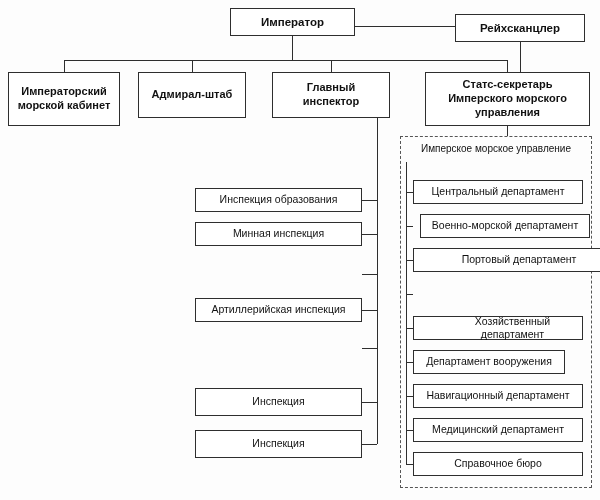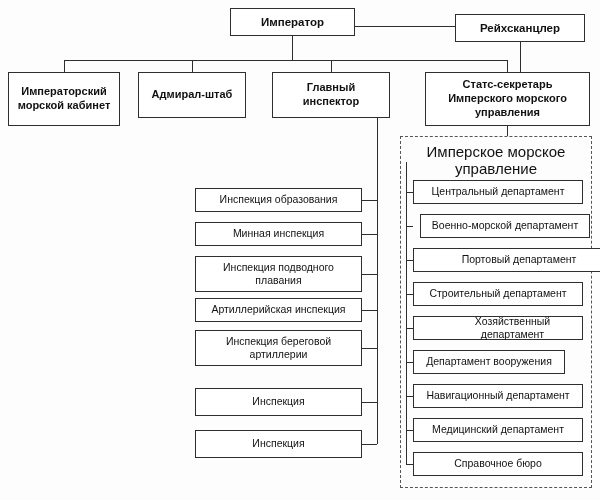--- a/index.html
+++ b/index.html
@@ -16,21 +16,21 @@
   .lvl2{font-size:11px;font-weight:bold;}
   .small{font-size:10.5px;font-weight:normal;}
   .hl,.vl{position:absolute;background:#2e2e2e;}
   .hl{height:1px;}
   .vl{width:1px;}
   .frame{
     position:absolute;border:1px dashed #555;background:transparent;
     box-sizing:border-box;
   }
   .frame-title{
-    position:absolute;text-align:center;font-size:15px;color:#111;
+    position:absolute;text-align:center;font-size:10px;color:#111;
   }
 </style>
 </head>
 <body>
 
 <div class="canvas">
 
   <div class="vl" style="left:292px;top:36px;height:24px;"></div>
   <div class="hl" style="left:64px;top:60px;width:443px;"></div>
   <div class="vl" style="left:64px;top:60px;height:12px;"></div>
@@ -65,32 +65,29 @@
   <div class="box lvl1" style="left:455px;top:14px;width:130px;height:28px;">Рейхсканцлер</div>
   <div class="box lvl1" style="left:230px;top:8px;width:125px;height:28px;">Император</div>
 
   <div class="box lvl2" style="left:8px;top:72px;width:112px;height:54px;">Императорский морской кабинет</div>
   <div class="box lvl2" style="left:138px;top:72px;width:108px;height:46px;">Адмирал-штаб</div>
   <div class="box lvl2" style="left:272px;top:72px;width:118px;height:46px;">Главный инспектор</div>
   <div class="box lvl2" style="left:425px;top:72px;width:165px;height:54px;">Статс-секретарь Имперского морского управления</div>
 
   <div class="box small" style="left:195px;top:188px;width:167px;height:24px;">Инспекция образования</div>
   <div class="box small" style="left:195px;top:222px;width:167px;height:24px;">Минная инспекция</div>
-  <div class="box small" style="left:195px;top:256px;width:167px;height:36px;">Инспекция подводного плавания</div>
   <div class="box small" style="left:195px;top:298px;width:167px;height:24px;">Артиллерийская инспекция</div>
-  <div class="box small" style="left:195px;top:330px;width:167px;height:36px;">Инспекция береговой артиллерии</div>
   <div class="box small" style="left:195px;top:388px;width:167px;height:28px;">Инспекция</div>
   <div class="box small" style="left:195px;top:430px;width:167px;height:28px;">Инспекция</div>
 
   <div class="frame" style="left:400px;top:136px;width:192px;height:352px;"></div>
   <div class="frame-title" style="left:400px;top:143px;width:192px;">Имперское морское управление</div>
 
   <div class="box small" style="left:413px;top:180px;width:170px;height:24px;">Центральный департамент</div>
   <div class="box small" style="left:420px;top:214px;width:170px;height:24px;">Военно-морской департамент</div>
   <div class="box small" style="left:413px;top:248px;width:200px;height:24px;padding-left:17px;">Портовый департамент</div>
-  <div class="box small" style="left:413px;top:282px;width:170px;height:24px;">Строительный департамент</div>
   <div class="box small" style="left:413px;top:316px;width:170px;height:24px;padding-left:34px;">Хозяйственный департамент</div>
   <div class="box small" style="left:413px;top:350px;width:152px;height:24px;">Департамент вооружения</div>
   <div class="box small" style="left:413px;top:384px;width:170px;height:24px;">Навигационный департамент</div>
   <div class="box small" style="left:413px;top:418px;width:170px;height:24px;">Медицинский департамент</div>
   <div class="box small" style="left:413px;top:452px;width:170px;height:24px;">Справочное бюро</div>
 
 </div>
 
 </body></html>

